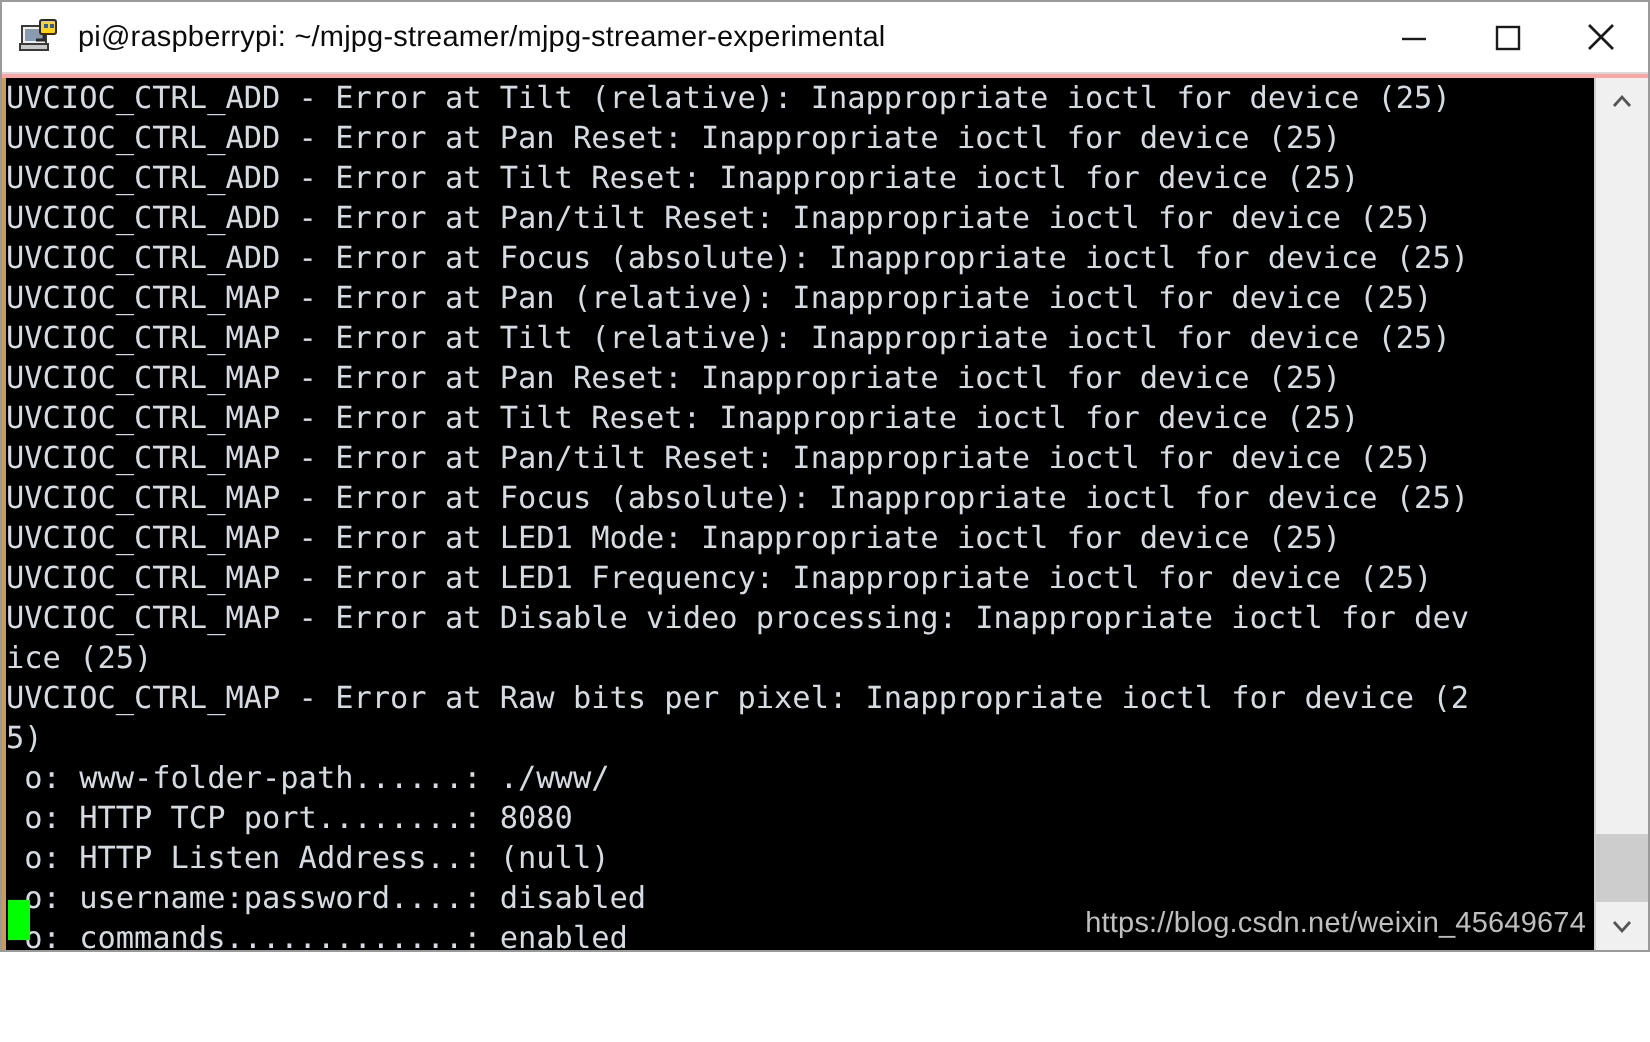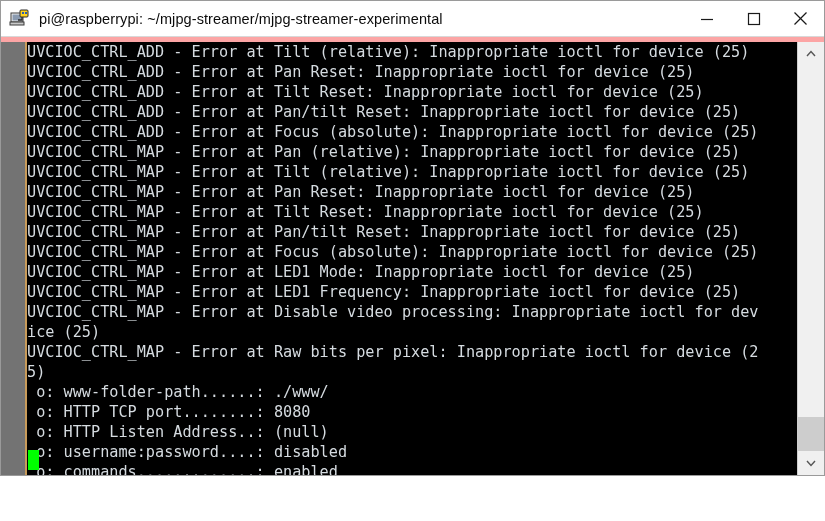--- a/index.html
+++ b/index.html
@@ -63,23 +63,22 @@
     justify-content: center;
     background: #ffffff;
   }
   .winbtn svg { display: block; }
 
   
   #body-row {
     flex: 1 1 auto;
     display: flex;
     min-height: 0;
-    background: #737373;
-    border-top: 5px solid #fca5a5;
-    padding-left: 24px;
+    background: #a21caf;
+    border-top: 2px solid #fca5a5;
   }
   #term-wrap {
     position: relative;
     flex: 1 1 auto;
     min-width: 0;
     background: #000000;
     overflow: hidden;
     border-left: 2px solid #c89b5a;
   }
   #term {
@@ -191,20 +190,21 @@
         </svg>
       </div>
     </div>
   </div>
 
   <div id="body-row">
 
     <div id="term-wrap">
       <div id="term"><div class="tline">UVCIOC_CTRL_ADD - Error at Tilt (relative): Inappropriate ioctl for device (25)</div><div class="tline">UVCIOC_CTRL_ADD - Error at Pan Reset: Inappropriate ioctl for device (25)</div><div class="tline">UVCIOC_CTRL_ADD - Error at Tilt Reset: Inappropriate ioctl for device (25)</div><div class="tline">UVCIOC_CTRL_ADD - Error at Pan/tilt Reset: Inappropriate ioctl for device (25)</div><div class="tline">UVCIOC_CTRL_ADD - Error at Focus (absolute): Inappropriate ioctl for device (25)</div><div class="tline">UVCIOC_CTRL_MAP - Error at Pan (relative): Inappropriate ioctl for device (25)</div><div class="tline">UVCIOC_CTRL_MAP - Error at Tilt (relative): Inappropriate ioctl for device (25)</div><div class="tline">UVCIOC_CTRL_MAP - Error at Pan Reset: Inappropriate ioctl for device (25)</div><div class="tline">UVCIOC_CTRL_MAP - Error at Tilt Reset: Inappropriate ioctl for device (25)</div><div class="tline">UVCIOC_CTRL_MAP - Error at Pan/tilt Reset: Inappropriate ioctl for device (25)</div><div class="tline">UVCIOC_CTRL_MAP - Error at Focus (absolute): Inappropriate ioctl for device (25)</div><div class="tline">UVCIOC_CTRL_MAP - Error at LED1 Mode: Inappropriate ioctl for device (25)</div><div class="tline">UVCIOC_CTRL_MAP - Error at LED1 Frequency: Inappropriate ioctl for device (25)</div><div class="tline">UVCIOC_CTRL_MAP - Error at Disable video processing: Inappropriate ioctl for dev</div><div class="tline">ice (25)</div><div class="tline">UVCIOC_CTRL_MAP - Error at Raw bits per pixel: Inappropriate ioctl for device (2</div><div class="tline">5)</div><div class="tline"> o: www-folder-path......: ./www/</div><div class="tline"> o: HTTP TCP port........: 8080</div><div class="tline"> o: HTTP Listen Address..: (null)</div><div class="tline"> o: username:password....: disabled</div><div class="tline"> o: commands.............: enabled</div><div class="tline"></div><div class="tline"></div></div>
       <div id="cursor"></div>
+      <div id="watermark">https://blog.csdn.net/weixin_45649674</div>
     </div>
 
     <div id="scrollbar">
       <div class="sb-arrow">
         <svg width="12" height="12" viewBox="0 0 12 12">
           <polyline points="2,8 6,3.5 10,8" fill="none" stroke="#555" stroke-width="1.4"></polyline>
         </svg>
       </div>
       <div id="sb-track">
         <div id="sb-thumb"></div>

